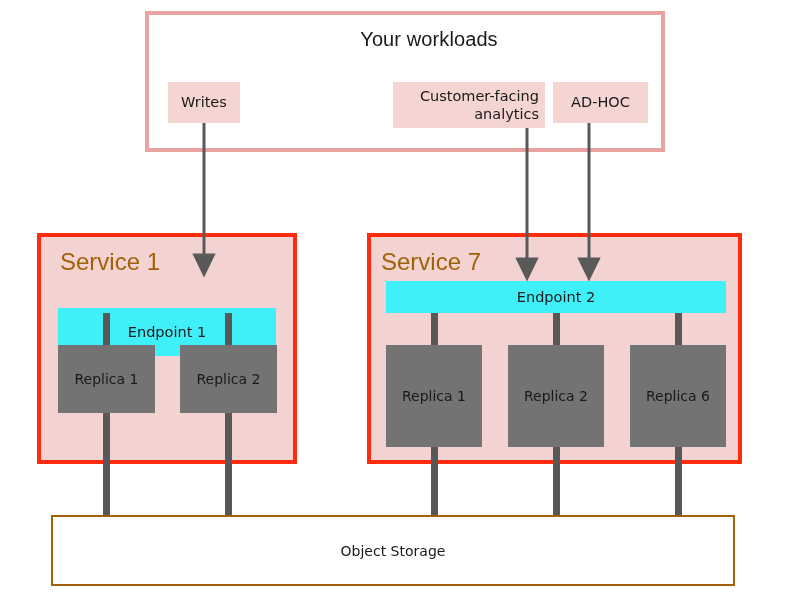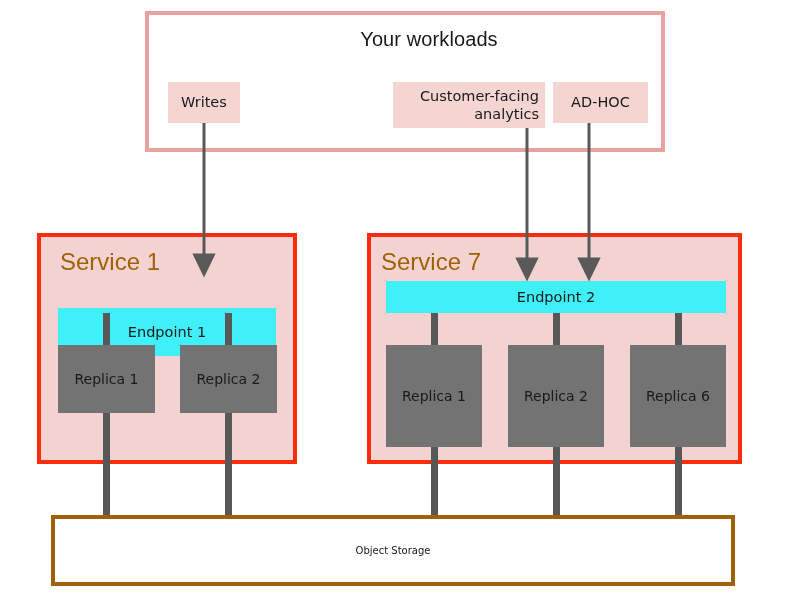--- a/index.html
+++ b/index.html
@@ -101,26 +101,26 @@
   .s1r2 { left: 180px; top: 345px; width: 97px; height: 68px; }
   .s2r1 { left: 386px; top: 345px; width: 96px; height: 102px; }
   .s2r2 { left: 508px; top: 345px; width: 96px; height: 102px; }
   .s2r3 { left: 630px; top: 345px; width: 96px; height: 102px; }
 
   
   .object-storage {
     left: 51px; top: 515px;
     width: 684px; height: 71px;
     background: #ffffff;
-    border: 4px solid #a16207;
+    border: 2px solid #a16207;
     display: flex;
     align-items: center;
     justify-content: center;
     font-family: "DejaVu Sans", sans-serif;
-    font-size: 10px;
+    font-size: 14px;
     color: #1a1a1a;
   }
 
   
   .link {
     background: #585858;
     width: 7px;
   }
 
   

